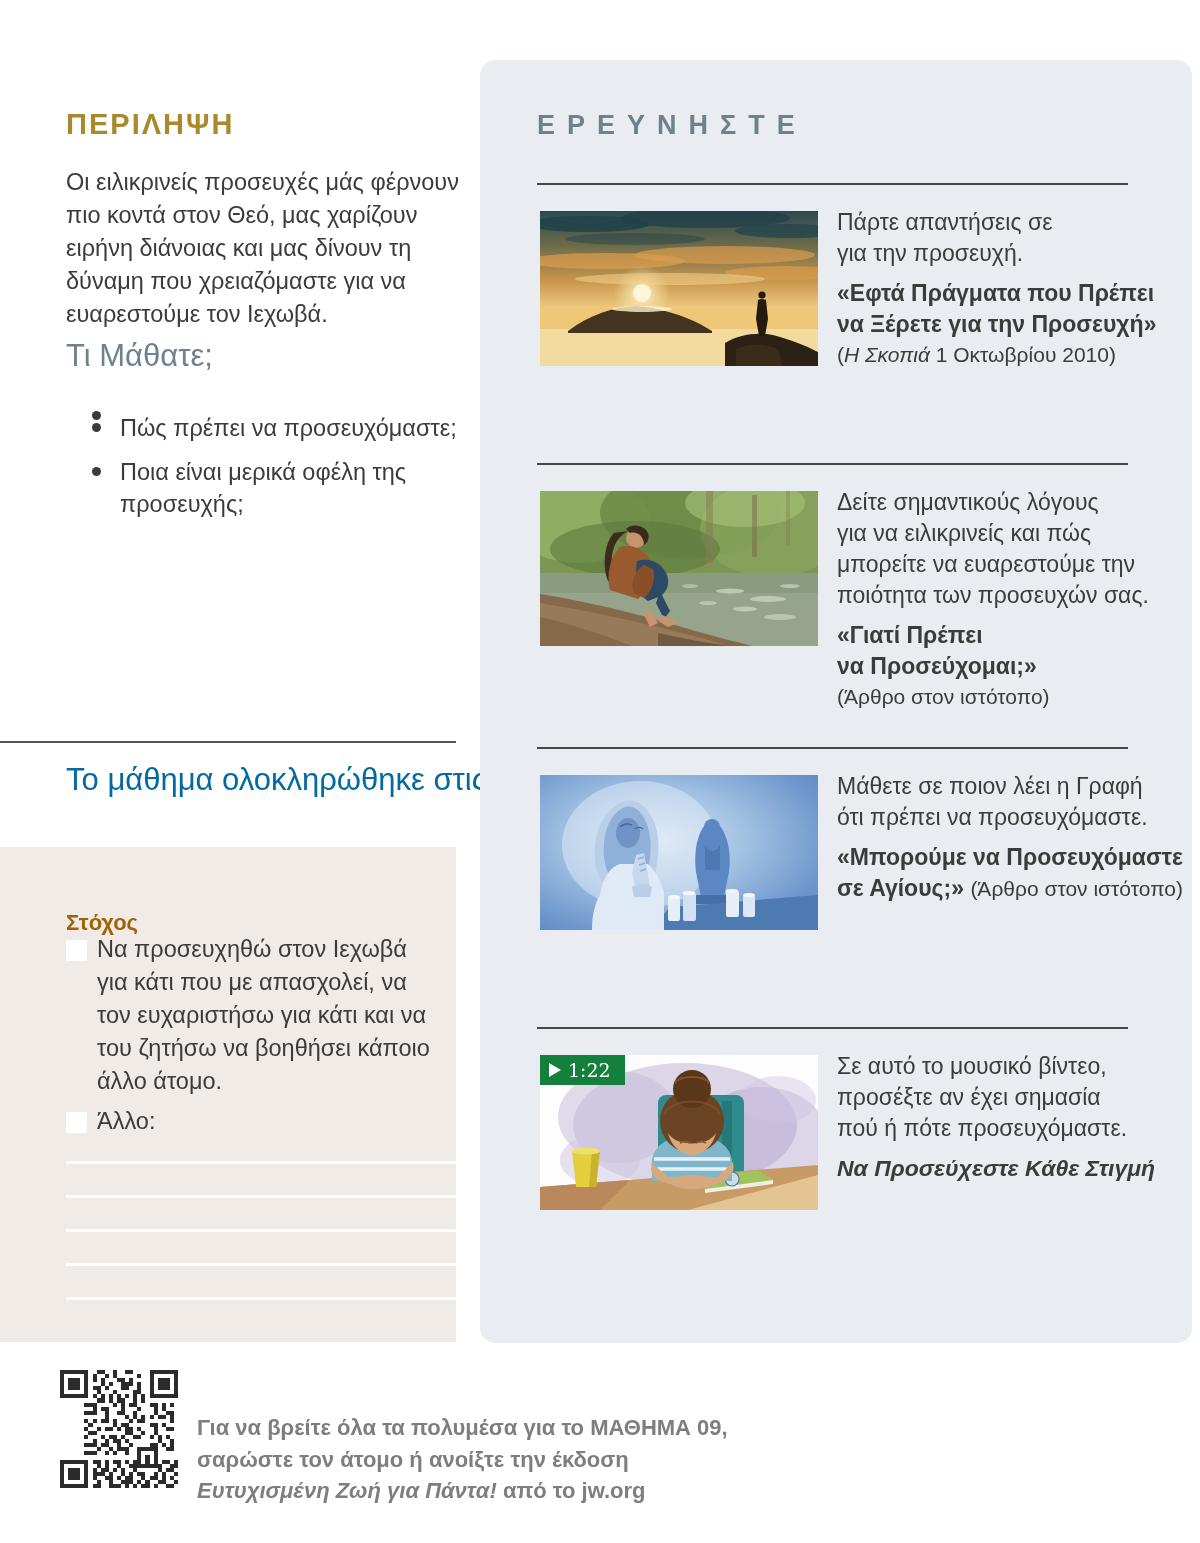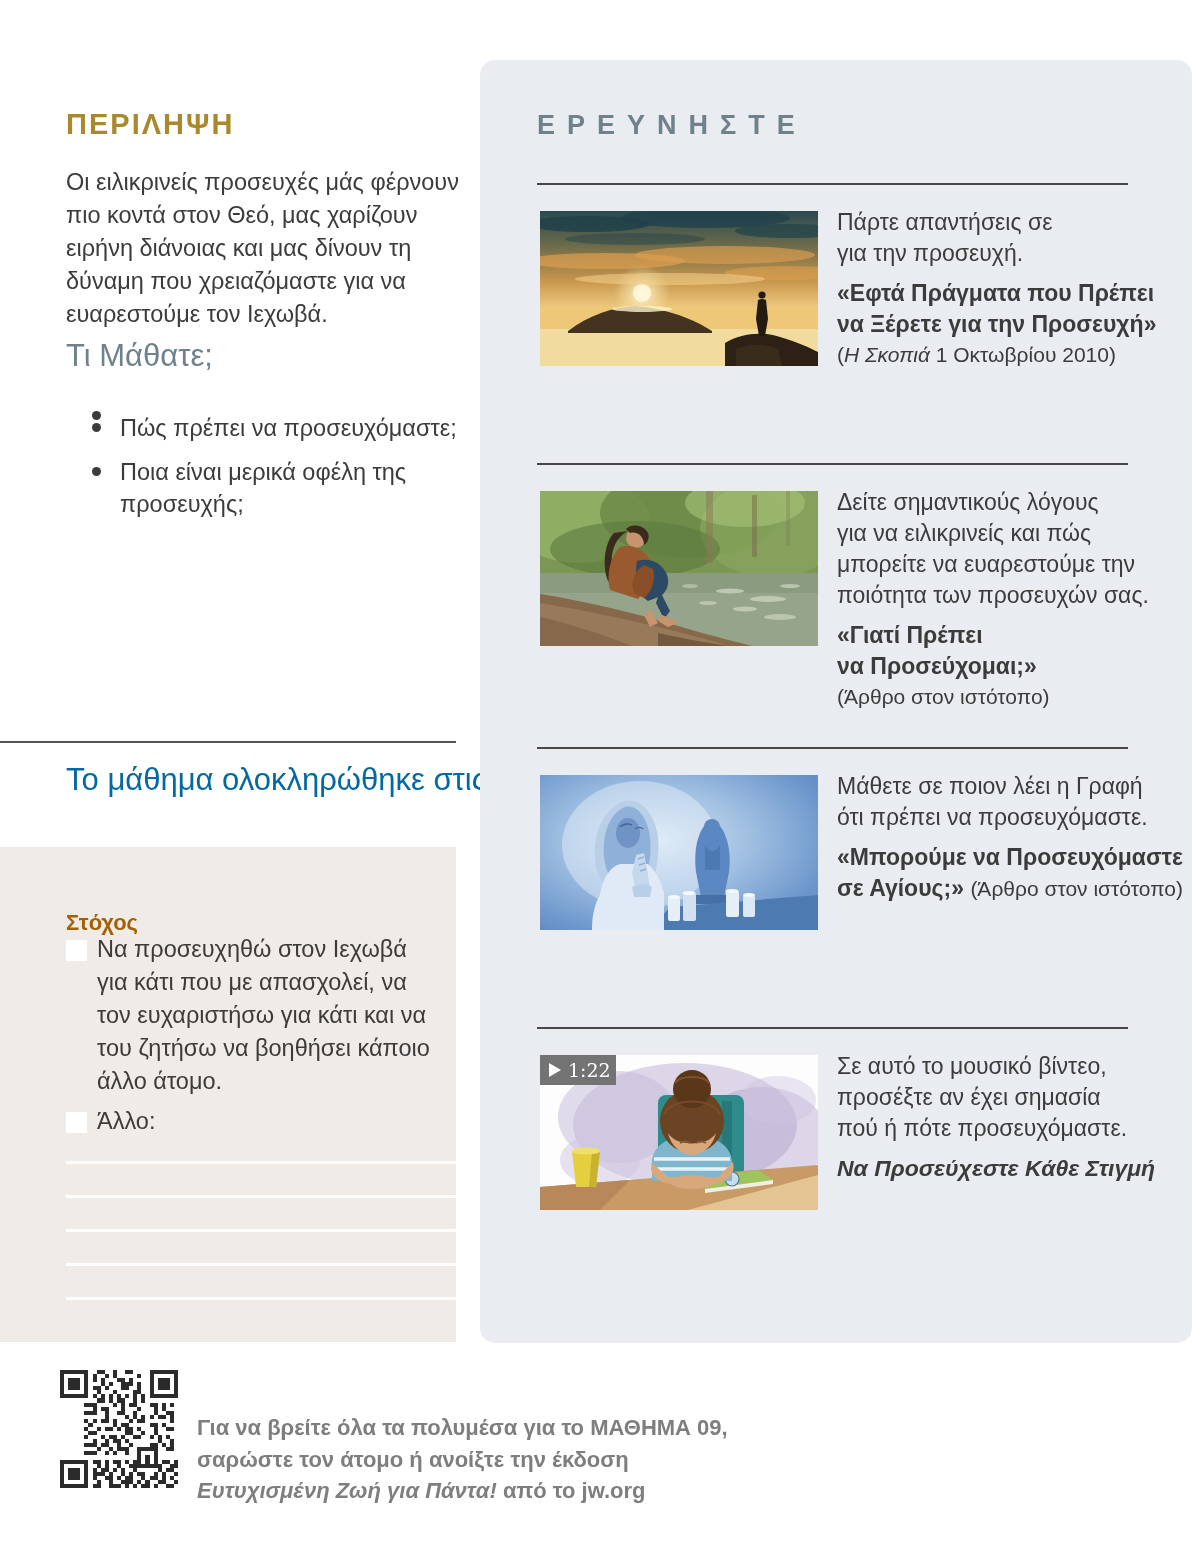--- a/index.html
+++ b/index.html
@@ -51,21 +51,21 @@
   .desc-line { font-size:23px; line-height:31px; white-space:nowrap; }
   .ref-title { margin-top:9px; }
   .ref-line  { font-size:23px; line-height:31px; font-weight:bold; white-space:nowrap; }
   .ref-source{ font-size:21px; line-height:30px; white-space:nowrap; }
   .ref-source .it { font-style:italic; }
   .inline-source { font-size:21px; font-weight:normal; }
   .ref-title-italic { font-size:23px; line-height:31px; font-weight:bold; font-style:italic;
                       margin-top:9px; white-space:nowrap; }
 
   
-  .video-badge { position:absolute; left:0; top:0; width:76px; height:30px; background:#737373;
+  .video-badge { position:absolute; left:0; top:0; width:85px; height:30px; background:#15803d;
                  display:flex; align-items:center; padding-left:9px; }
   .play-tri { width:0; height:0; border-left:12px solid #ffffff; border-top:7px solid transparent;
               border-bottom:7px solid transparent; margin-right:7px; }
   .badge-time { color:#ffffff; font-size:19px; font-family:"DejaVu Serif",serif; }
 </style>
 </head>
 <body>
 
 <div class="page">
 

